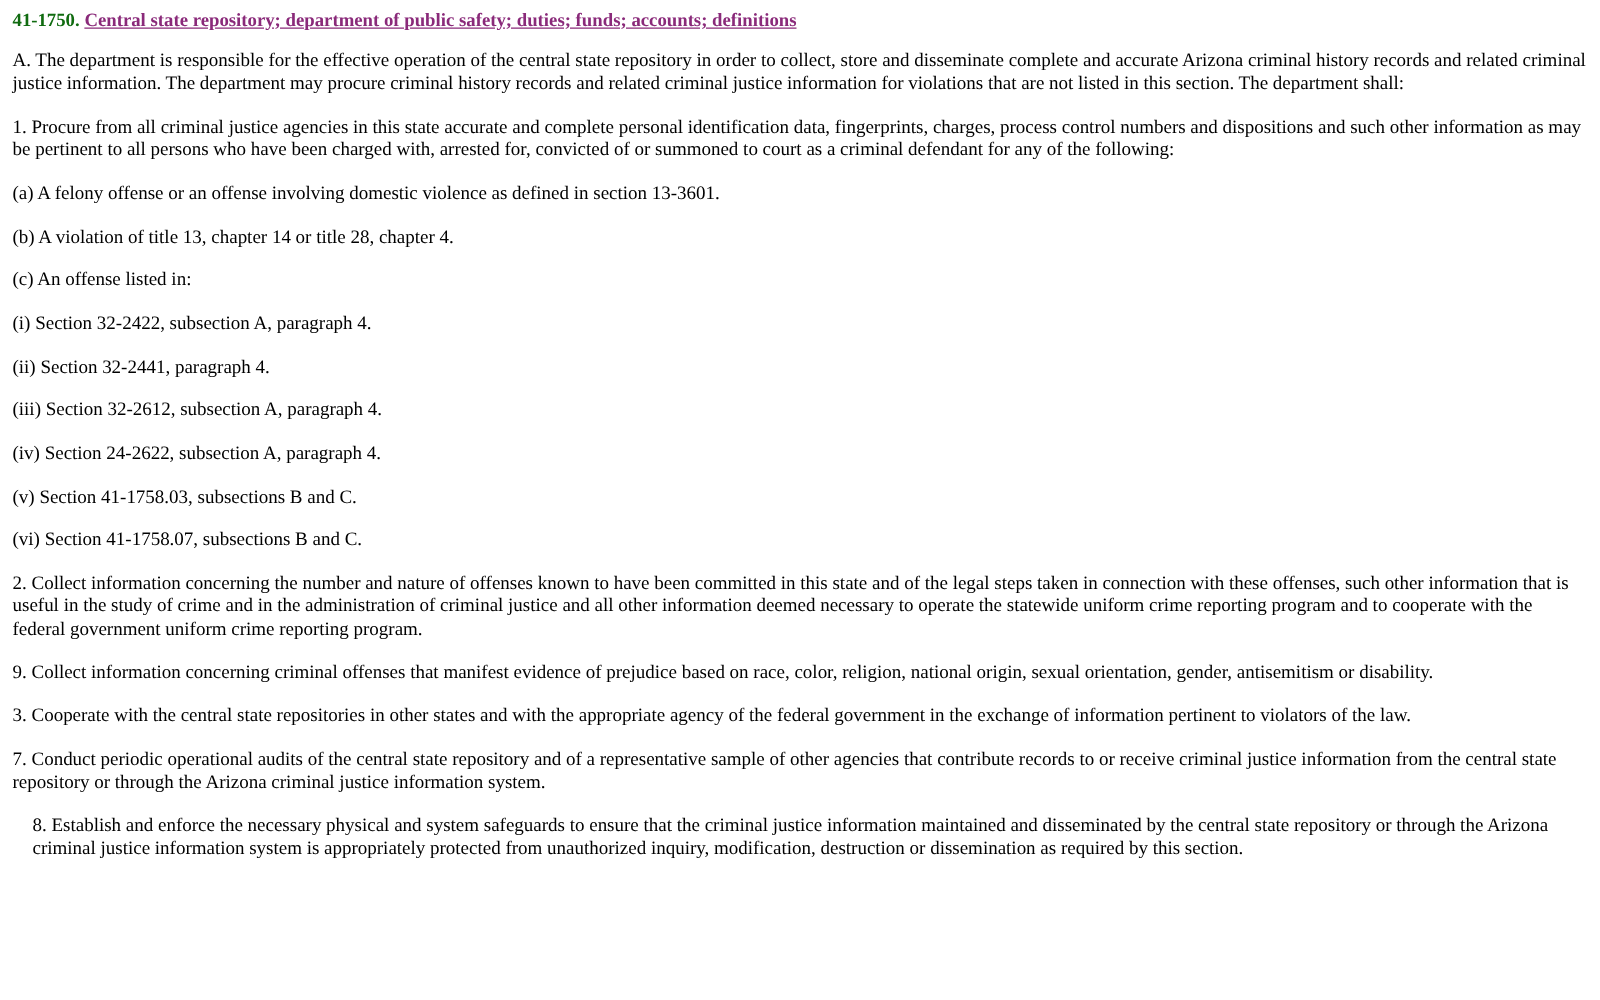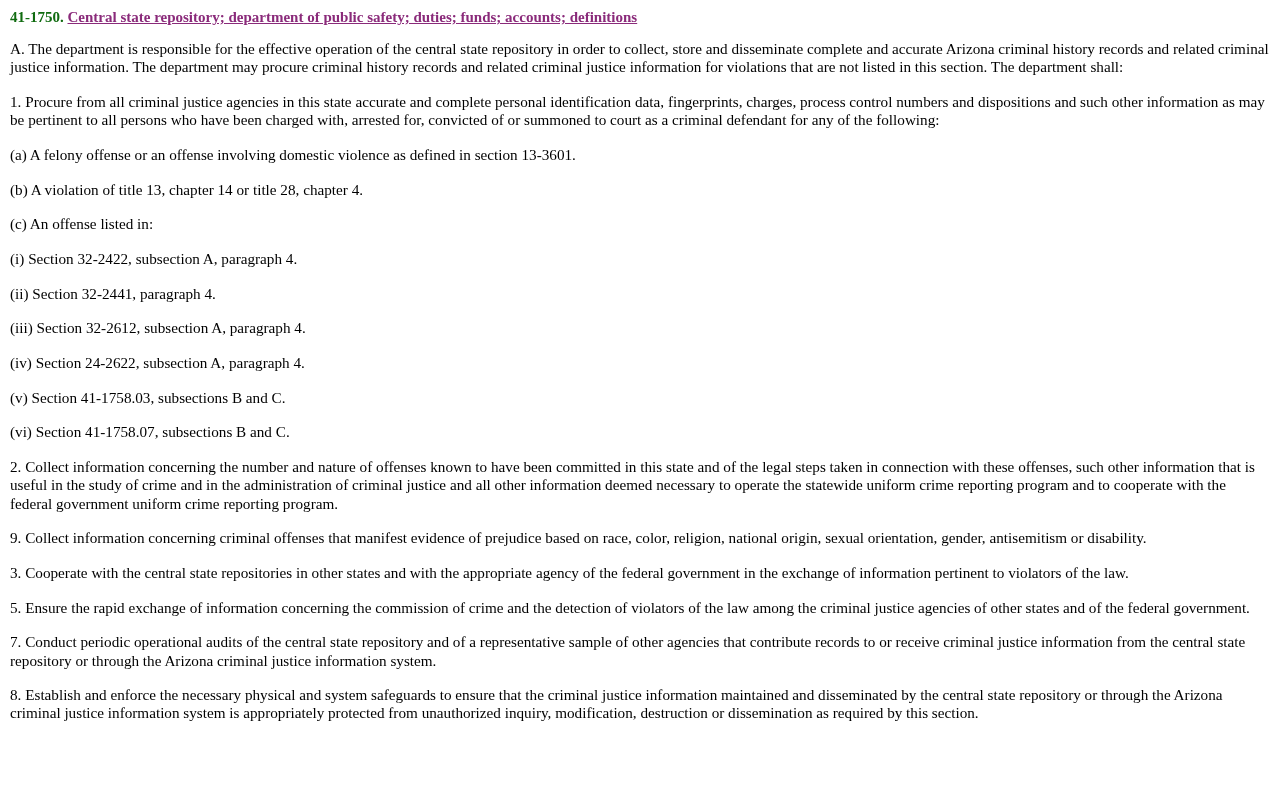--- a/index.html
+++ b/index.html
@@ -38,20 +38,21 @@
   }
   p.para {
     font-size: 15.2px;
     line-height: 18.2px;
     margin: 0 0 16.5px 0;
     text-align: left;
     color: #000000;
   }
   p.para:last-child {
     margin-bottom: 0;
+    margin-left: 16px;
   }
 </style>
 </head>
 <body>
 
 <div class="page">
 
   <h1 class="heading">
     <span class="sec-num" style="color: rgb(16, 107, 16);">41-1750.</span>
     <span class="sec-title" style="color: rgb(138, 42, 122); text-decoration-color: rgb(138, 42, 122);">Central state repository; department of public safety; duties; funds; accounts; definitions</span>
@@ -65,18 +66,17 @@
       <p class="para">(c) An offense listed in:</p>
       <p class="para">(i) Section 32-2422, subsection A, paragraph 4.</p>
       <p class="para">(ii) Section 32-2441, paragraph 4.</p>
       <p class="para">(iii) Section 32-2612, subsection A, paragraph 4.</p>
       <p class="para">(iv) Section 24-2622, subsection A, paragraph 4.</p>
       <p class="para">(v) Section 41-1758.03, subsections B and C.</p>
       <p class="para">(vi) Section 41-1758.07, subsections B and C.</p>
       <p class="para">2. Collect information concerning the number and nature of offenses known to have been committed in this state and of the legal steps taken in connection with these offenses, such other information that is useful in the study of crime and in the administration of criminal justice and all other information deemed necessary to operate the statewide uniform crime reporting program and to cooperate with the federal government uniform crime reporting program.</p>
       <p class="para">9. Collect information concerning criminal offenses that manifest evidence of prejudice based on race, color, religion, national origin, sexual orientation, gender, antisemitism or disability.</p>
       <p class="para">3. Cooperate with the central state repositories in other states and with the appropriate agency of the federal government in the exchange of information pertinent to violators of the law.</p>
-      <p class="para">5. Ensure the rapid exchange of information concerning the commission of crime and the detection of violators of the law among the criminal justice agencies of other states and of the federal government.</p>
       <p class="para">7. Conduct periodic operational audits of the central state repository and of a representative sample of other agencies that contribute records to or receive criminal justice information from the central state repository or through the Arizona criminal justice information system.</p>
       <p class="para">8. Establish and enforce the necessary physical and system safeguards to ensure that the criminal justice information maintained and disseminated by the central state repository or through the Arizona criminal justice information system is appropriately protected from unauthorized inquiry, modification, destruction or dissemination as required by this section.</p>
     </div>
 
 </div>
 
 </body></html>

